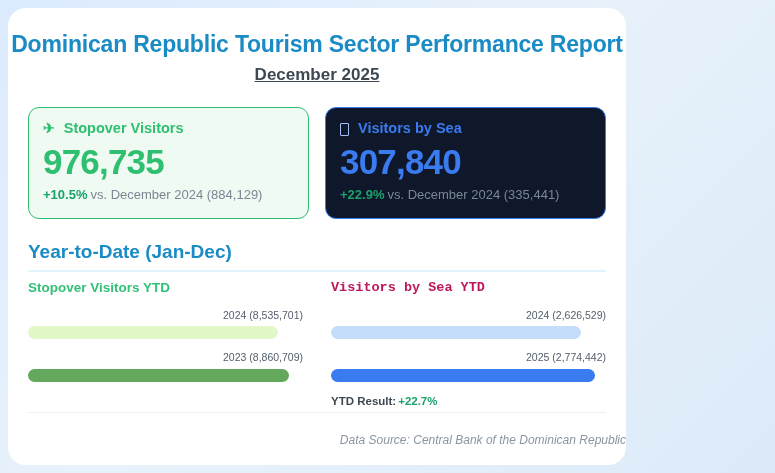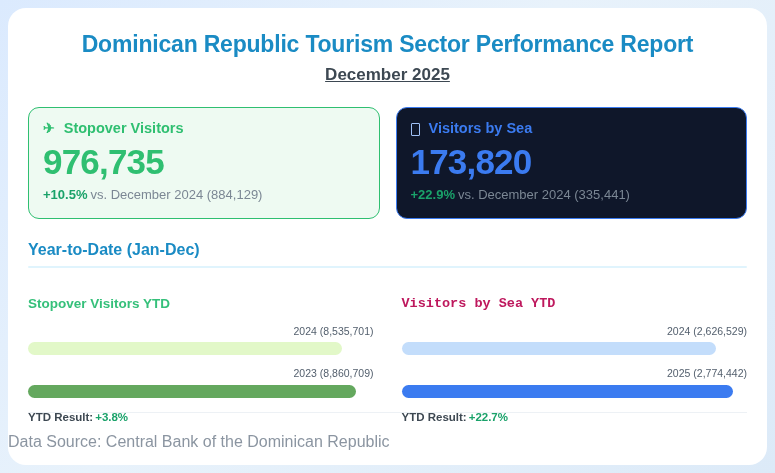--- a/index.html
+++ b/index.html
@@ -13,21 +13,21 @@
   body {
     background: linear-gradient(135deg, #dbeafe 0%, #e8f2fb 45%, #dceaf8 100%);
     font-family: "Liberation Sans", sans-serif;
     -webkit-font-smoothing: antialiased;
   }
 
   .page-card {
     position: absolute;
     left: 8px;
     top: 8px;
-    width: 759px;
+    width: 618px;
     height: 457px;
     background: #ffffff;
     border-radius: 18px;
     padding: 0;
   }
 
   
   .header {
     text-align: center;
     padding-top: 22px;
@@ -117,35 +117,35 @@
     color: #7b8794;
     margin-left: 3px;
   }
 
   
   .ytd-section {
     padding: 0 20px;
     margin-top: 22px;
   }
   .ytd-heading {
-    font-size: 16px;
+    font-size: 19px;
     font-weight: bold;
     color: #1a8bc4;
   }
   .ytd-rule {
     height: 2px;
     background: #e0f4fd;
     margin-top: 7px;
     border-radius: 1px;
   }
 
   .ytd-columns {
     display: flex;
     gap: 28px;
-    margin-top: 28px;
+    margin-top: 8px;
   }
   .ytd-col { flex: 1 1 0; min-width: 0; }
 
   .ytd-col-title {
     font-size: 13.5px;
     font-weight: bold;
     line-height: 1.2;
   }
   .ytd-col.green .ytd-col-title { color: #35c07a; }
   .ytd-col.blue  .ytd-col-title { color: #be185d; font-family: Liberation Mono, monospace; }
@@ -187,23 +187,24 @@
     position: absolute;
     left: 0;
     right: 0;
     top: 404px;
   }
   .footer-note {
     position: absolute;
     top: 425px;
     left: 0;
     right: 0;
-    text-align: left;
-    font-size: 16px;
+    text-align: right;
+    font-size: 12px;
     color: #8b95a1;
+    font-style: italic;
   }
 </style>
 </head>
 <body>
 
 <div class="page-card">
 
   <div class="header">
     <div class="report-title">Dominican Republic Tourism Sector Performance Report</div>
     <div class="report-subtitle">December 2025</div>
@@ -220,21 +221,21 @@
       <div class="kpi-delta-row">
         <span class="kpi-delta">+10.5%</span><span class="kpi-compare">vs. December 2024 (884,129)</span>
       </div>
     </div>
 
     <div class="kpi-card blue">
       <div class="kpi-head">
         <span class="kpi-icon tofu"></span>
         <span>Visitors by Sea</span>
       </div>
-      <div class="kpi-value">173,820</div>
+      <div class="kpi-value">307,840</div>
       <div class="kpi-delta-row">
         <span class="kpi-delta">+22.9%</span><span class="kpi-compare">vs. December 2024 (335,441)</span>
       </div>
     </div>
 
   </div>
 
   <div class="ytd-section">
     <div class="ytd-heading">Year-to-Date (Jan-Dec)</div>
     <div class="ytd-rule"></div>
@@ -247,23 +248,20 @@
         <div class="bar-label">2024 (8,535,701)</div>
         <div class="bar-track">
           <div class="bar-fill y2024" style="width: 91%;"></div>
         </div>
 
         <div class="bar-label">2023 (8,860,709)</div>
         <div class="bar-track">
           <div class="bar-fill y2025" style="width: 95%;"></div>
         </div>
 
-        <div class="ytd-result">
-          <span>YTD Result:</span><span class="val">+3.8%</span>
-        </div>
       </div>
 
       <div class="ytd-col blue">
         <div class="ytd-col-title">Visitors by Sea YTD</div>
 
         <div class="bar-label">2024 (2,626,529)</div>
         <div class="bar-track">
           <div class="bar-fill y2024" style="width: 91%;"></div>
         </div>
 

